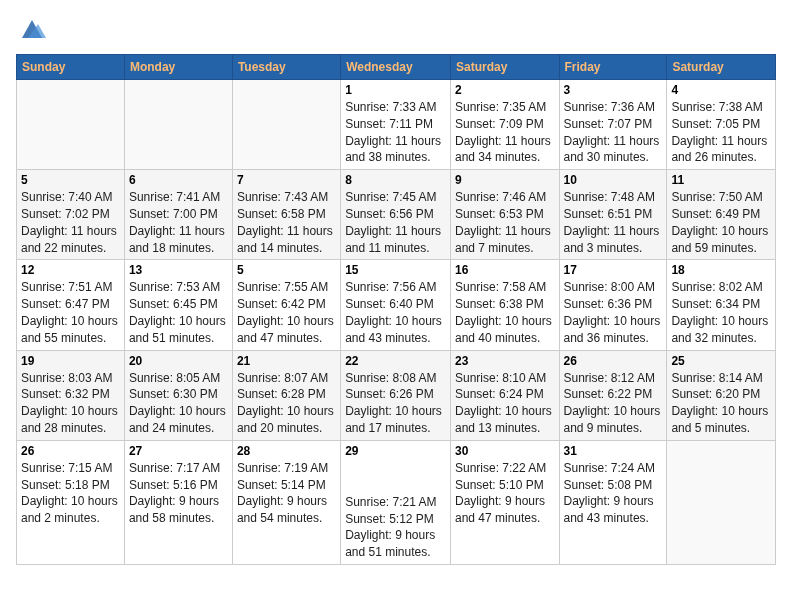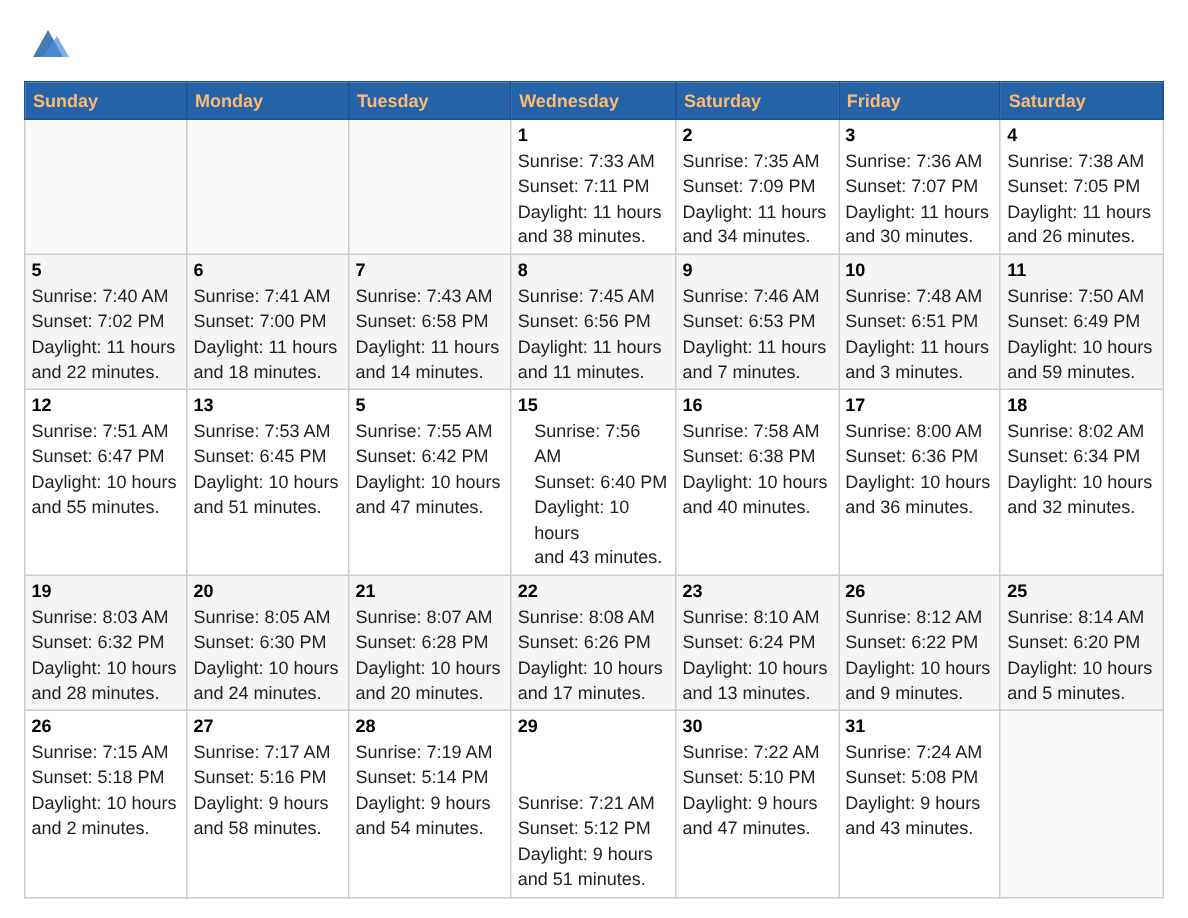--- a/index.html
+++ b/index.html
@@ -230,21 +230,21 @@
           </td>
           <td>
             <div class="day-number">5</div>
             <div class="day-info" style="white-space: pre-line;">Sunrise: 7:55 AM
 Sunset: 6:42 PM
 Daylight: 10 hours
 and 47 minutes.</div>
           </td>
           <td>
             <div class="day-number">15</div>
-            <div class="day-info" style="white-space: pre-line; margin-left: 11px;">Sunrise: 7:56 AM
+            <div class="day-info" style="white-space: pre-line;">Sunrise: 7:56 AM
 Sunset: 6:40 PM
 Daylight: 10 hours
 and 43 minutes.</div>
           </td>
           <td>
             <div class="day-number">16</div>
             <div class="day-info" style="white-space: pre-line;">Sunrise: 7:58 AM
 Sunset: 6:38 PM
 Daylight: 10 hours
 and 40 minutes.</div>

